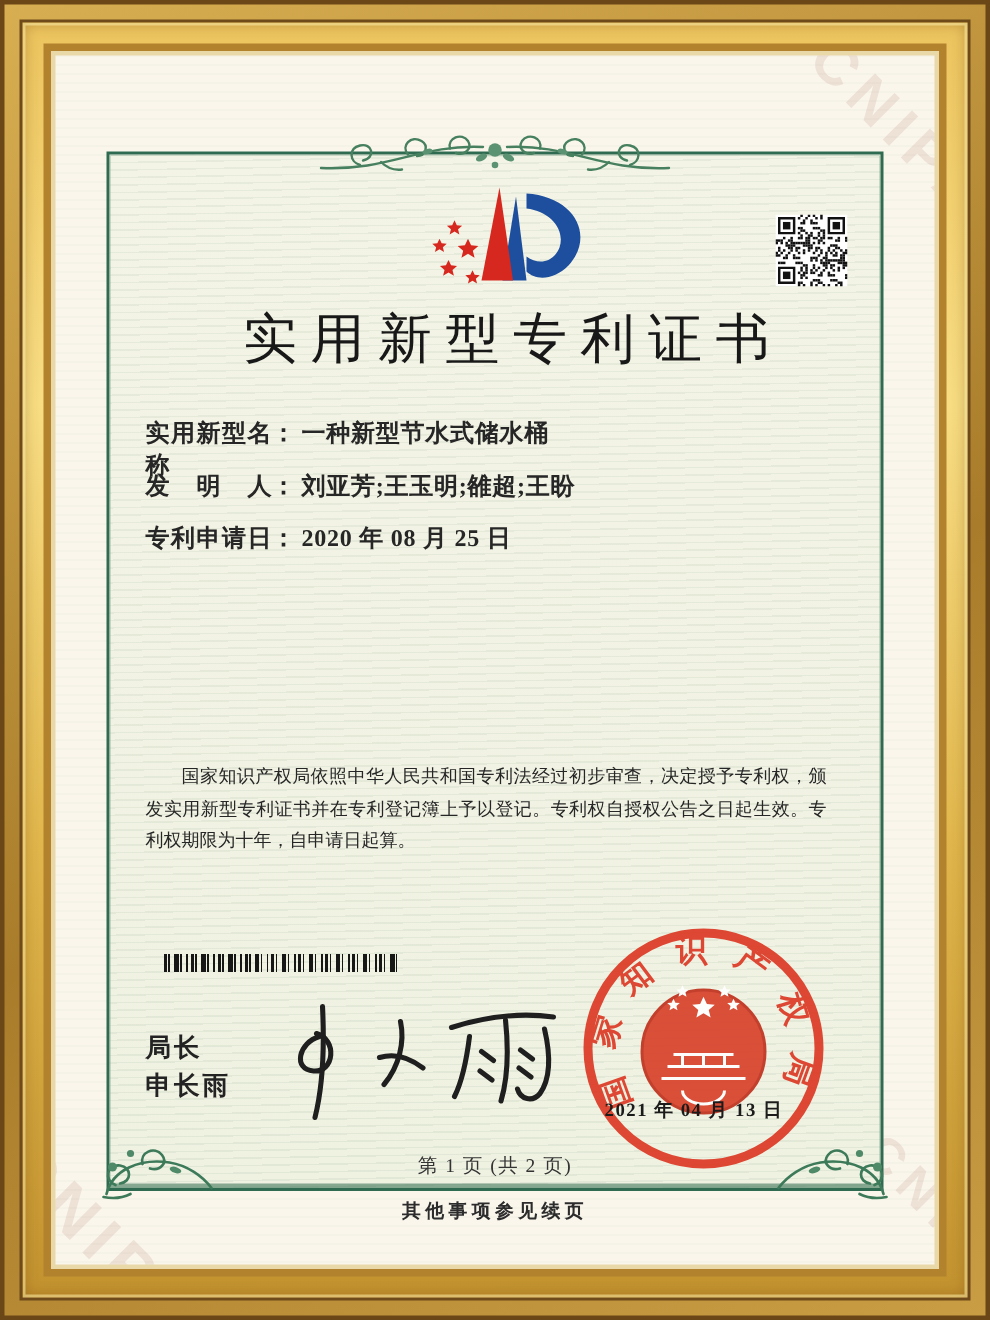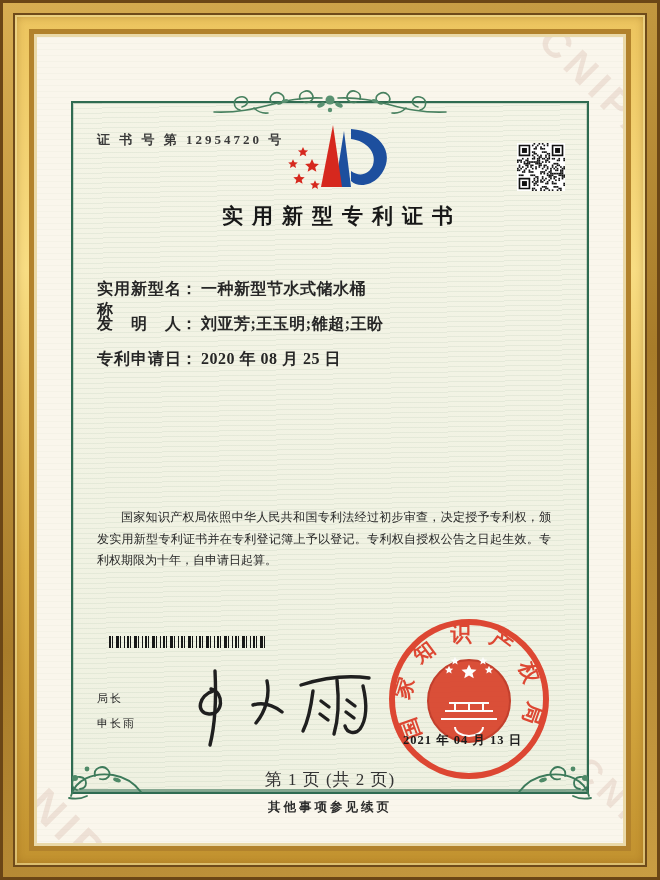--- a/index.html
+++ b/index.html
@@ -25,40 +25,40 @@
   .green-frame{position:absolute;left:34px;right:34px;top:64px;bottom:49px;
       border:2px solid #2f6b51;box-shadow:inset 0 0 0 1px rgba(120,160,135,.35), inset 0 -3px 0 rgba(47,107,81,.55);
       background:repeating-linear-gradient(179deg,rgba(110,150,120,.10) 0 1px,transparent 1px 5px),linear-gradient(#f4f4e6,#eff1e1);}
   .ornament-top{position:absolute;top:-17px;left:50%;transform:translateX(-50%);}
   .flourish{position:absolute;bottom:-10px;}
   .flourish.left{left:-8px;}
   .flourish.right{right:-8px;transform:scaleX(-1);}
   .cert-no{position:absolute;left:24px;top:28px;font-size:13px;letter-spacing:3px;color:#3a3a3a;font-weight:600;}
   .logo{position:absolute;left:208px;top:20px;}
   .qr{position:absolute;left:444px;top:40px;}
-  .title{position:absolute;left:0;right:0;top:99px;text-align:center;font-size:21px;font-weight:700;
+  .title{position:absolute;left:0;right:0;top:99px;text-align:center;font-size:36px;font-weight:400;
          letter-spacing:9px;color:#181818;margin-left:24px;}
   .rows{position:absolute;left:24px;right:20px;top:176px;font-size:16px;color:#262626;}
   .row{height:35px;}
   .lbl{display:inline-block;width:84px;text-align:justify;text-align-last:justify;font-weight:600;vertical-align:top;}
   .colon{font-weight:600;}
   .val{font-weight:600;letter-spacing:.5px;}
   .grant{height:31px;}
   .grant .g2{margin-left:26px;}
   .grant .lbl2{font-weight:600;letter-spacing:2px;}
   .paras{position:absolute;left:24px;right:36px;top:404px;font-size:12px;line-height:21.5px;
          color:#262626;font-weight:500;text-align:justify;}
   .paras p{margin:0;text-indent:2em;}
   .barcode{position:absolute;left:36px;top:533px;width:158px;height:12px;
      background:repeating-linear-gradient(90deg,#171717 0 2px,transparent 2px 3px,#171717 3px 4px,transparent 4px 7px,#171717 7px 10px,transparent 10px 11px,#171717 11px 12px,transparent 12px 15px,#171717 15px 16px,transparent 16px 18px);}
-  .director{position:absolute;left:24px;top:583px;font-size:11px;font-weight:400;color:#232323;line-height:25px;letter-spacing:2px;}
+  .director{position:absolute;left:24px;top:583px;font-size:17px;font-weight:700;color:#232323;line-height:25px;letter-spacing:2px;}
   .signature{position:absolute;left:102px;top:558px;}
   .seal{position:absolute;left:312px;top:512px;opacity:.93;}
   .seal-date{position:absolute;left:330px;top:629px;font-size:12.5px;font-weight:700;color:#1b1b1b;letter-spacing:1px;z-index:3;}
-  .page-info{position:absolute;left:0;right:0;top:665px;text-align:center;font-size:17px;color:#333;letter-spacing:1px;}
+  .page-info{position:absolute;left:0;right:0;top:665px;text-align:center;font-size:13px;color:#333;letter-spacing:1px;}
   .cont-note{position:absolute;left:0;right:0;top:762px;text-align:center;font-size:12.5px;font-weight:700;
              color:#2c2c2c;letter-spacing:3px;}
 </style>
 </head>
 <body>
 
 <div class="f1 f">
  <div class="f2 f">
   <div class="f3 f">
    <div class="f4 f">
@@ -117,21 +117,20 @@
               <path d="M30,22 c-2,-8 8,-12 13,-6 c4,5 -1,11 -8,9"></path>
               <path d="M4,44 q10,2 18,-2"></path>
             </g>
             <g fill="#4f8a68">
               <circle cx="10" cy="24" r="3"></circle>
               <circle cx="22" cy="15" r="2.4"></circle>
               <ellipse cx="52" cy="26" rx="4" ry="2" transform="rotate(18 52 26)"></ellipse>
             </g>
           </svg>
 
-          <div class="cert-no">证 书 号 第 12954720 号</div>
 
           <svg class="logo" width="128" height="80" viewBox="0 0 128 80">
             <defs>
               <path id="lstar" d="m0,-6 1.8,3.8 4.2,.4 -3.2,2.8 1,4 -3.8,-2.2 -3.8,2.2 1,-4 -3.2,-2.8 4.2,-.4 z"></path>
             </defs>
             <path d="M70,6 C102,8 116,34 98,54 C88,64 76,64 70,58 L70,48 C78,54 88,52 92,42 C96,30 86,18 70,16 Z" fill="#1d4f9e"></path>
             <polygon points="63,8 70,64 54,64" fill="#1d4f9e"></polygon>
             <polygon points="52,2 61,64 40,64" fill="#d6281e"></polygon>
             <g fill="#d6281e">
               <use href="#lstar" transform="translate(31,43) scale(1.15)"></use>

